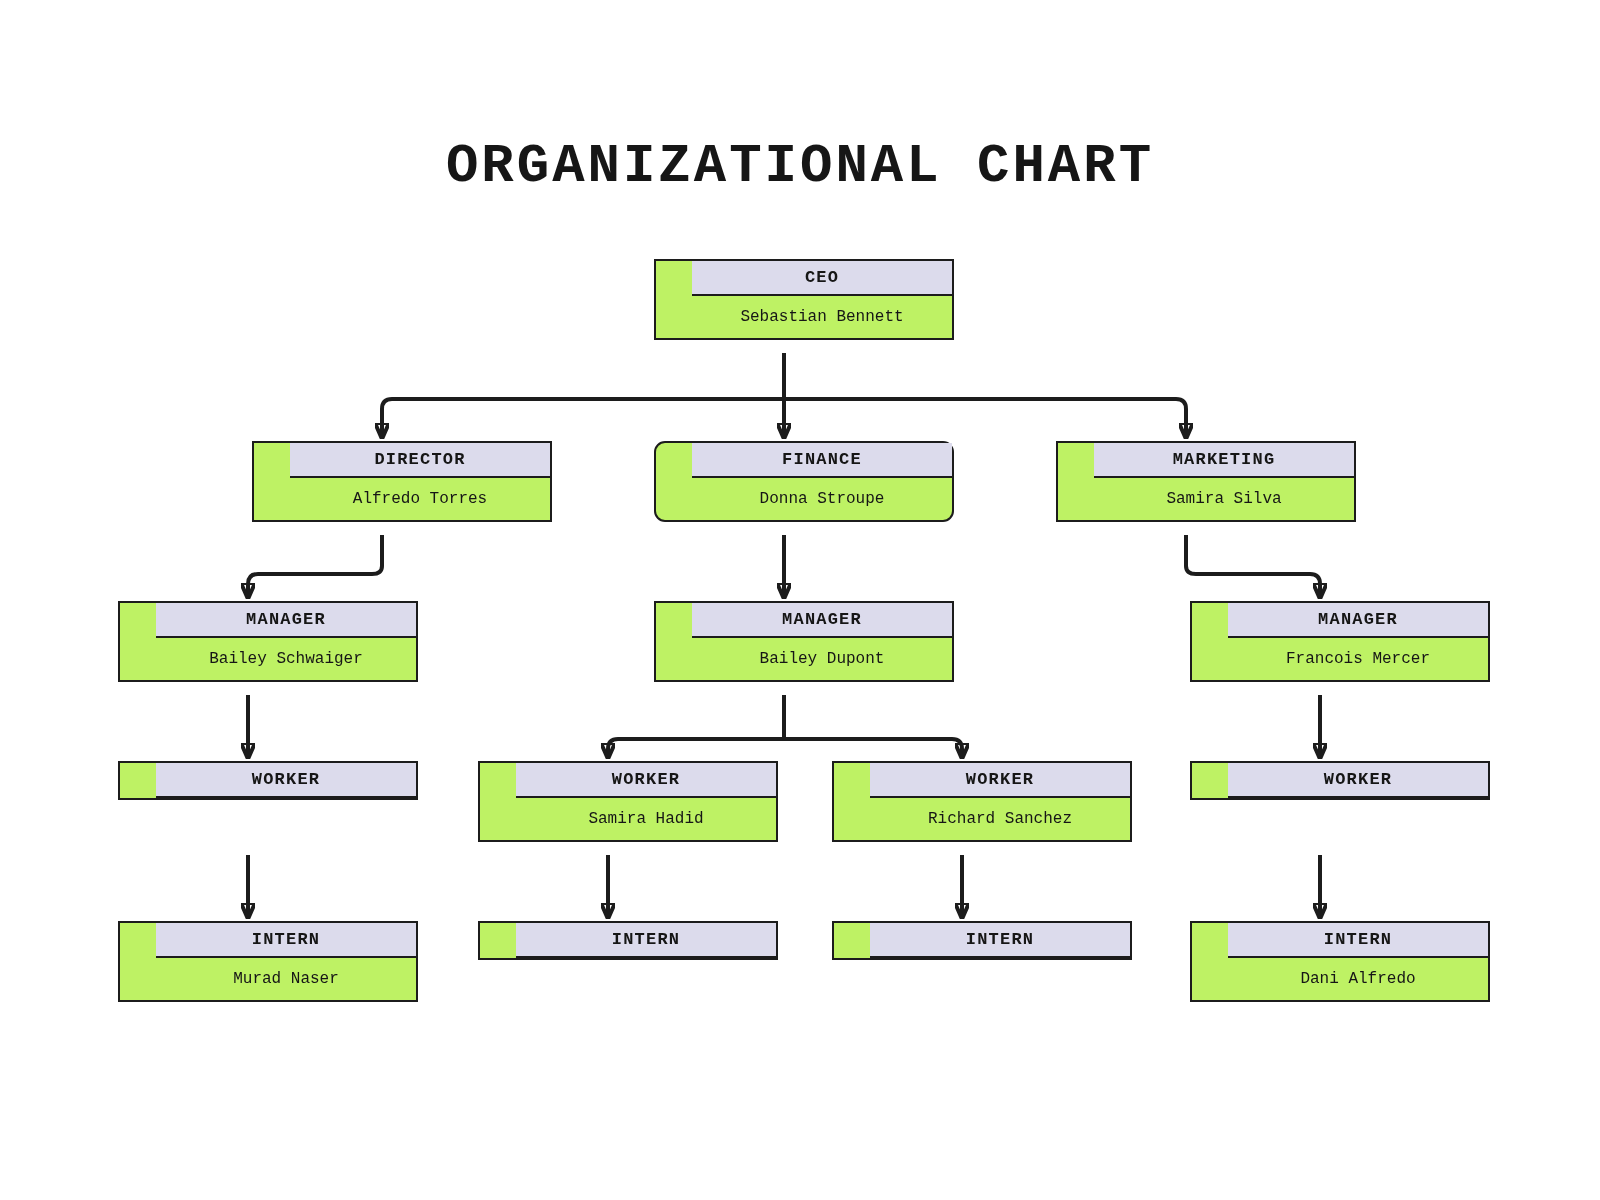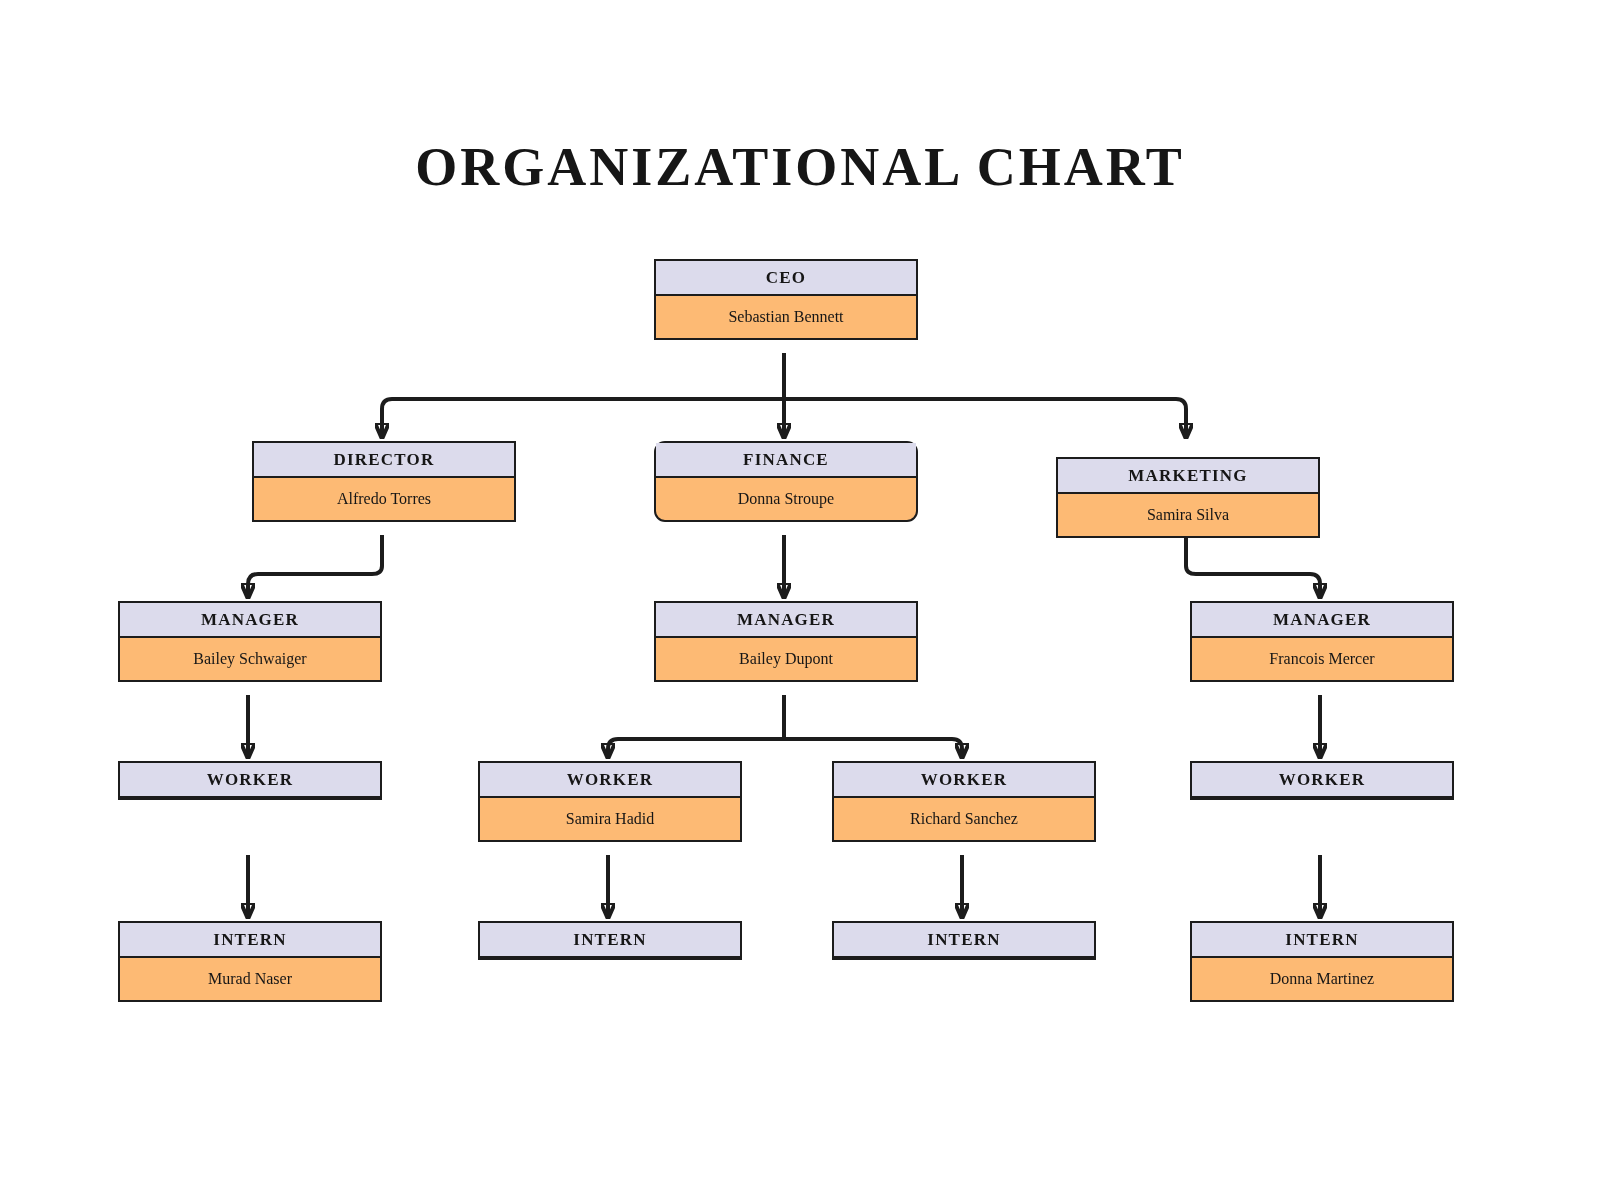--- a/index.html
+++ b/index.html
@@ -1,21 +1,21 @@
 <!DOCTYPE html>
 <html style="--bg: #ffffff; --header-bg: #dcdbec; --line: #1c1c1c; --ink: #161616;"><head>
 <meta charset="utf-8">
 <style>
   html, body { margin: 0; padding: 0; background: #ffffff; }
   .canvas {
     position: relative;
     width: 1600px;
     height: 1200px;
     background: var(--bg, #ffffff);
-    font-family: Liberation Serif, serif;
+    font-family: Liberation Mono, monospace;
     overflow: hidden;
   }
   .page-title {
     position: absolute;
     top: 136px;
     left: 0;
     width: 100%;
     text-align: center;
     font-size: 54px;
     font-weight: 800;
@@ -31,22 +31,23 @@
   }
   .connector-layer path {
     fill: none;
     stroke: var(--line, #1c1c1c);
     stroke-width: 4;
   }
   .node {
     position: absolute;
     width: 260px;
     border: 2px solid var(--line, #1c1c1c);
-    background: #fdba74;
+    background: #bef264;
     box-sizing: content-box;
+    padding-left: 36px;
   }
   .node-role {
     height: 33px;
     background: var(--header-bg, #dcdbec);
     border-bottom: 2px solid var(--line, #1c1c1c);
     display: flex;
     align-items: center;
     justify-content: center;
     font-weight: 700;
     font-size: 17px;
@@ -98,21 +99,21 @@
   </div>
 
   <div class="node" style="left:252px; top:441px;">
     <div class="node-role">DIRECTOR</div>
     <div class="node-name">Alfredo Torres</div>
   </div>
   <div class="node" style="left:654px; top:441px;border-radius:11px;">
     <div class="node-role">FINANCE</div>
     <div class="node-name">Donna Stroupe</div>
   </div>
-  <div class="node" style="left:1056px; top:441px;margin-top:16px;">
+  <div class="node" style="left:1056px; top:441px;">
     <div class="node-role">MARKETING</div>
     <div class="node-name">Samira Silva</div>
   </div>
 
   <div class="node" style="left:118px; top:601px;">
     <div class="node-role">MANAGER</div>
     <div class="node-name">Bailey Schwaiger</div>
   </div>
   <div class="node" style="left:654px; top:601px;">
     <div class="node-role">MANAGER</div>
@@ -143,16 +144,16 @@
     <div class="node-name">Murad Naser</div>
   </div>
   <div class="node" style="left:478px; top:921px;">
     <div class="node-role">INTERN</div>
   </div>
   <div class="node" style="left:832px; top:921px;">
     <div class="node-role">INTERN</div>
   </div>
   <div class="node" style="left:1190px; top:921px;">
     <div class="node-role">INTERN</div>
-    <div class="node-name">Donna Martinez</div>
+    <div class="node-name">Dani Alfredo</div>
   </div>
 
 </div>
 
 </body></html>

